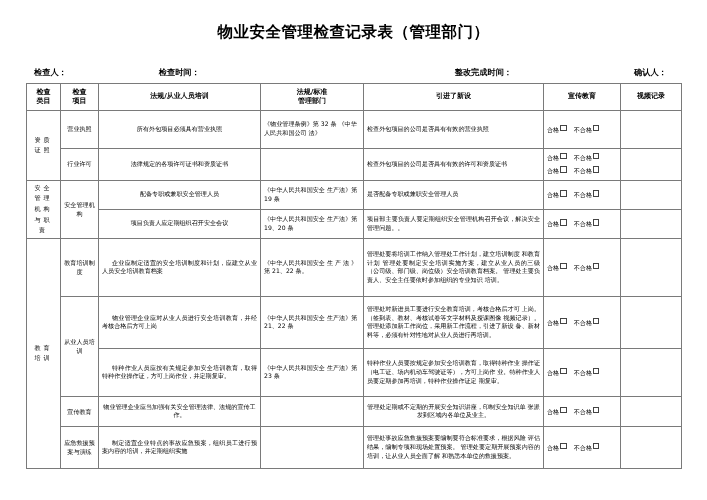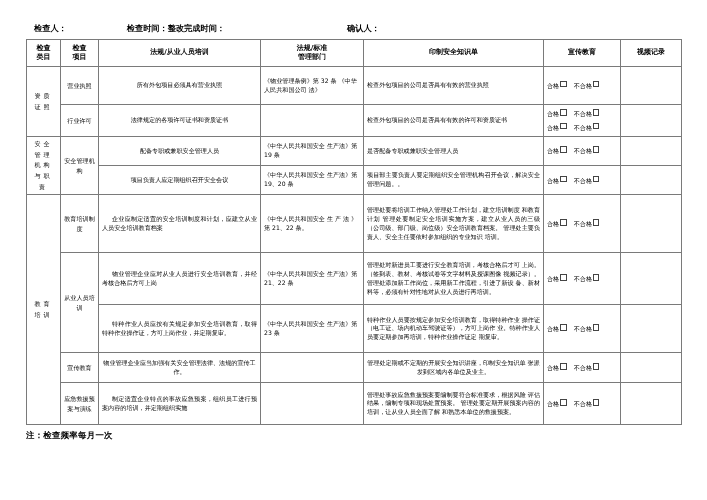--- a/index.html
+++ b/index.html
@@ -37,22 +37,22 @@
     font-weight: bold;
     margin-top: 22px;
     margin-bottom: 5px;
     height: 12px;
   }
   .meta-item {
     white-space: nowrap;
     text-align: right;
   }
   .meta-1 { margin-left: 8px; }
-  .meta-2 { margin-left: 60px; font-family: Liberation Serif, serif; }
-  .meta-3 { }
+  .meta-2 { margin-left: 92px; font-family: Liberation Serif, serif; }
+  .meta-3 { margin-left: 255px; }
   .meta-4 { margin-left: 122px; }
 
   table.grid {
     border-collapse: collapse;
     table-layout: fixed;
     width: 655px;
     font-size: 6.1px;
     line-height: 1.45;
   }
   table.grid td, table.grid th {
@@ -129,20 +129,21 @@
     font-size: 8.4px;
     font-weight: bold;
     letter-spacing: 0.3px;
   }
 </style>
 </head>
 <body>
 
 <div class="page">
 
+  <div class="doc-title">物业安全管理检查记录表（管理部门）</div>
 
   <div class="meta-row">
     <span class="meta-item meta-1">检查人：</span>
     <span class="meta-item meta-2">检查时间：</span>
     <span class="meta-item meta-3">整改完成时间：</span>
     <span class="meta-item meta-4">确认人：</span>
   </div>
 
   <table class="grid">
     <colgroup>
@@ -162,21 +163,21 @@
         </th>
         <th>
           <span>检查</span><br>
           <span>项目</span>
         </th>
         <th>法规/从业人员培训</th>
         <th>
           <span>法规/标准</span><br>
           <span>管理部门</span>
         </th>
-        <th>印制安全知识单</th>
+        <th>引进了新设</th>
         <th>宣传教育</th>
         <th>视频记录</th>
       </tr>
     </thead>
     <tbody>
 
       <tr style="height:38px">
         <td class="cat" rowspan="2">资质证照</td>
         <td class="item">营业执照</td>
         <td class="desc center">所有外包项目必须具有营业执照</td>
@@ -340,15 +341,14 @@
           <span class="res-line">
             <span>合格</span><span class="cbox"></span><span>不合格</span><span class="cbox"></span>
           </span>
         </td>
         <td class="fix"></td>
       </tr>
 
     </tbody>
   </table>
 
-  <div class="note">注：检查频率每月一次</div>
 
 </div>
 
 </body></html>

